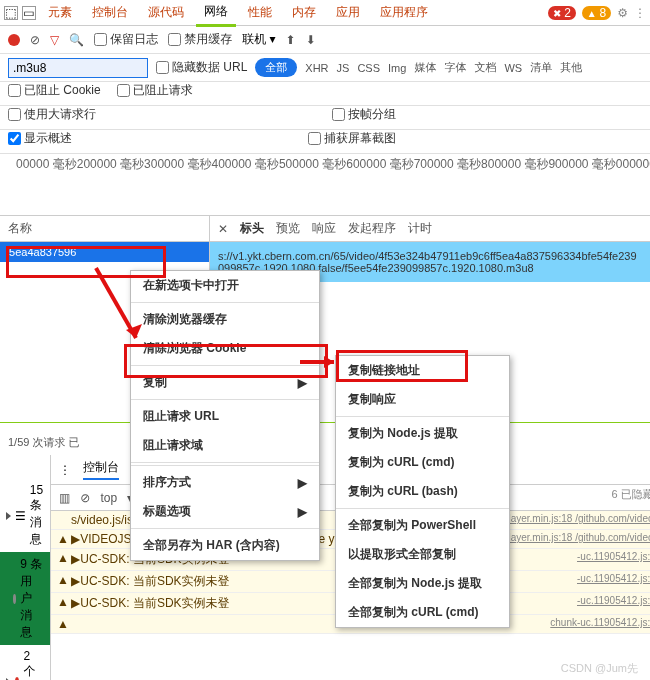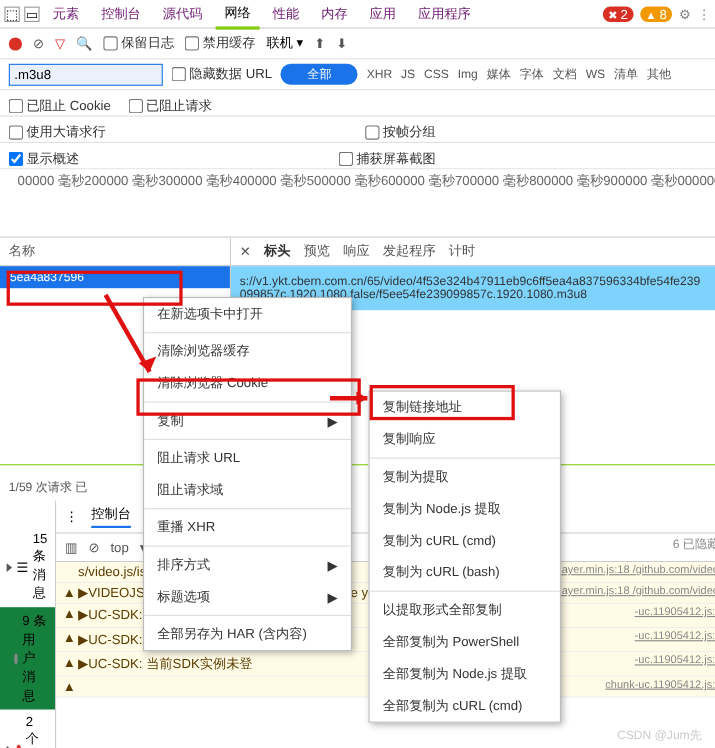--- a/index.html
+++ b/index.html
@@ -1,47 +1,47 @@
 <!DOCTYPE html>
 <html><head>
 <meta charset="utf-8">
 <style>
 * { margin: 0; padding: 0; box-sizing: border-box; font-family: "Microsoft YaHei", Arial, sans-serif; font-size: 12px; }
 body { width: 650px; height: 680px; background: #fff; overflow: hidden; position: relative; }
 .tab-bar { display: flex; align-items: center; border-bottom: 1px solid #ccc; height: 26px; padding: 0 4px; gap: 4px; }
 .tab-bar .sq { width: 14px; height: 14px; border: 1px solid #999; display: flex; align-items: center; justify-content: center; }
-.tab-bar .tab { padding: 4px 8px; color: #701a75; cursor: pointer; }
+.tab-bar .tab { padding: 4px 8px; color: #c2410c; cursor: pointer; }
 .tab-bar .tab.active { border-bottom: 3px solid #84cc16; color: #000000; }
 .tab-bar .right { margin-left: auto; display: flex; gap: 6px; align-items: center; color: #888; }
 .errbadge { background: #d93025; color: #fff; border-radius: 8px; padding: 0 5px; font-size: 10px; }
 .warnbadge { background: #f29900; color: #fff; border-radius: 8px; padding: 0 5px; font-size: 10px; }
 .toolbar { display: flex; align-items: center; height: 28px; padding: 0 8px; gap: 10px; border-bottom: 1px solid #e0e0e0; }
 .rec { width: 12px; height: 12px; border-radius: 50%; background: #d93025; }
 .iconbtn { color: #555; cursor: pointer; }
 .chk { display: flex; align-items: center; gap: 3px; color: #333; }
 .chk input { margin: 0; }
 .filterbar { display: flex; align-items: center; height: 28px; padding: 0 8px; gap: 8px; border-bottom: 1px solid #e0e0e0; }
 .filterbar input.search { width: 140px; height: 20px; border: 1px solid #1a73e8; padding: 0 4px; background: #eaf1fd; }
-.pill { padding: 2px 24px; border-radius: 10px; background: #1a73e8; color: #fff; font-size: 11px; }
+.pill { padding: 2px 10px; border-radius: 10px; background: #1a73e8; color: #fff; font-size: 11px; }
 .ftype { color: #555; cursor: pointer; font-size: 11px; }
-.blockbar, .optbar { display: flex; align-items: flex-end; height: 24px; padding: 0 8px; gap: 16px; border-bottom: 1px solid #e0e0e0; color: #333; }
+.blockbar, .optbar { display: flex; align-items: flex-start; height: 24px; padding: 0 8px; gap: 16px; border-bottom: 1px solid #e0e0e0; color: #333; }
 .optbar .col { display: flex; align-items: center; gap: 4px; }
 .timeline { height: 62px; border-bottom: 1px solid #ccc; position: relative; background: #fff; }
 .timeline .ticks { display: flex; font-size: 10px; color: #666; padding: 2px 16px; }
 .timeline .ticks span { white-space: nowrap; }
 .req-row { display: flex; border-bottom: 1px solid #84cc16; }
 .req-left { width: 210px; border-right: 1px solid #ccc; }
 .req-left .hdr { padding: 4px 8px; border-bottom: 1px solid #ccc; color: #555; }
 .req-left .selected { background: #1a73e8; color: #fff; padding: 4px 6px; font-size: 11px; overflow: hidden; }
 .req-right { flex: 1; }
 .req-right .tabs2 { display: flex; gap: 12px; padding: 4px 8px; border-bottom: 1px solid #ccc; color: #555; align-items: center; }
 .req-right .tabs2 .close { cursor: pointer; }
 .req-right .tabs2 .t2.active { color: #333; font-weight: bold; }
 .urlblock { padding: 8px; color: #333; word-break: break-all; font-size: 11px; background: #7dd3fc; }
-.ctx-menu { position: absolute; background: #fff; border: 1px solid #bbb; box-shadow: 2px 2px 6px rgba(0,0,0,.3); min-width: 190px; z-index: 100; }
+.ctx-menu { position: absolute; background: #fff; border: 1px solid #bbb; box-shadow: 2px 2px 6px rgba(0,0,0,.3); min-width: 190px; z-index: 100; font-weight: bold; }
 .ctx-menu .mi { padding: 6px 12px; color: #333; cursor: pointer; display: flex; justify-content: space-between; align-items: center; }
 .ctx-menu .sep { height: 1px; background: #ddd; margin: 2px 0; }
 .submenu { left: 335px; top: 355px; min-width: 175px; }
 .redbox { position: absolute; border: 3px solid #e01010; pointer-events: none; z-index: 200; }
 .arrow { position: absolute; z-index: 201; pointer-events: none; }
 .bottom { position: absolute; left: 0; right: 0; top: 455px; bottom: 0; display: flex; }
 .bsummary { position: absolute; left: 8px; top: 435px; font-size: 11px; color: #555; }
 .bleft { width: 135px; border-right: 1px solid #ccc; padding-top: 24px; }
 .bleft .brow { display: flex; align-items: center; gap: 4px; padding: 4px 6px; font-size: 11px; }
 .tri { width: 0; height: 0; border-top: 4px solid transparent; border-bottom: 4px solid transparent; border-left: 5px solid #555; }
@@ -201,45 +201,43 @@
   <div class="mi">清除浏览器 Cookie</div>
   <div class="sep"></div>
   <div class="mi">
       <span>复制</span>
       <span>▶</span>
     </div>
   <div class="sep"></div>
   <div class="mi">阻止请求 URL</div>
   <div class="mi">阻止请求域</div>
   <div class="sep"></div>
-  <div class="mi">重播 XHR</div>
   <div class="sep"></div>
   <div class="mi">
       <span>排序方式</span>
       <span>▶</span>
     </div>
   <div class="mi">
       <span>标题选项</span>
       <span>▶</span>
     </div>
   <div class="sep"></div>
   <div class="mi">全部另存为 HAR (含内容)</div>
 </div>
 
 <div class="ctx-menu submenu">
   <div class="mi">复制链接地址</div>
   <div class="mi">复制响应</div>
   <div class="sep"></div>
-  <div class="mi">复制为提取</div>
   <div class="mi">复制为 Node.js 提取</div>
   <div class="mi">复制为 cURL (cmd)</div>
   <div class="mi">复制为 cURL (bash)</div>
   <div class="sep"></div>
+  <div class="mi">全部复制为 PowerShell</div>
   <div class="mi">以提取形式全部复制</div>
-  <div class="mi">全部复制为 PowerShell</div>
   <div class="mi">全部复制为 Node.js 提取</div>
   <div class="mi">全部复制为 cURL (cmd)</div>
 
 </div>
 
 <div class="redbox" style="left:6px; top:246px; width:160px; height:32px;"></div>
 <div class="redbox" style="left:124px; top:344px; width:204px; height:34px;"></div>
 <div class="redbox" style="left:336px; top:350px; width:132px; height:32px;"></div>
 <svg class="arrsvg arrow" style="left:90px; top:262px;" width="60" height="90">
     <line x1="6" y1="6" x2="46" y2="76"></line>

